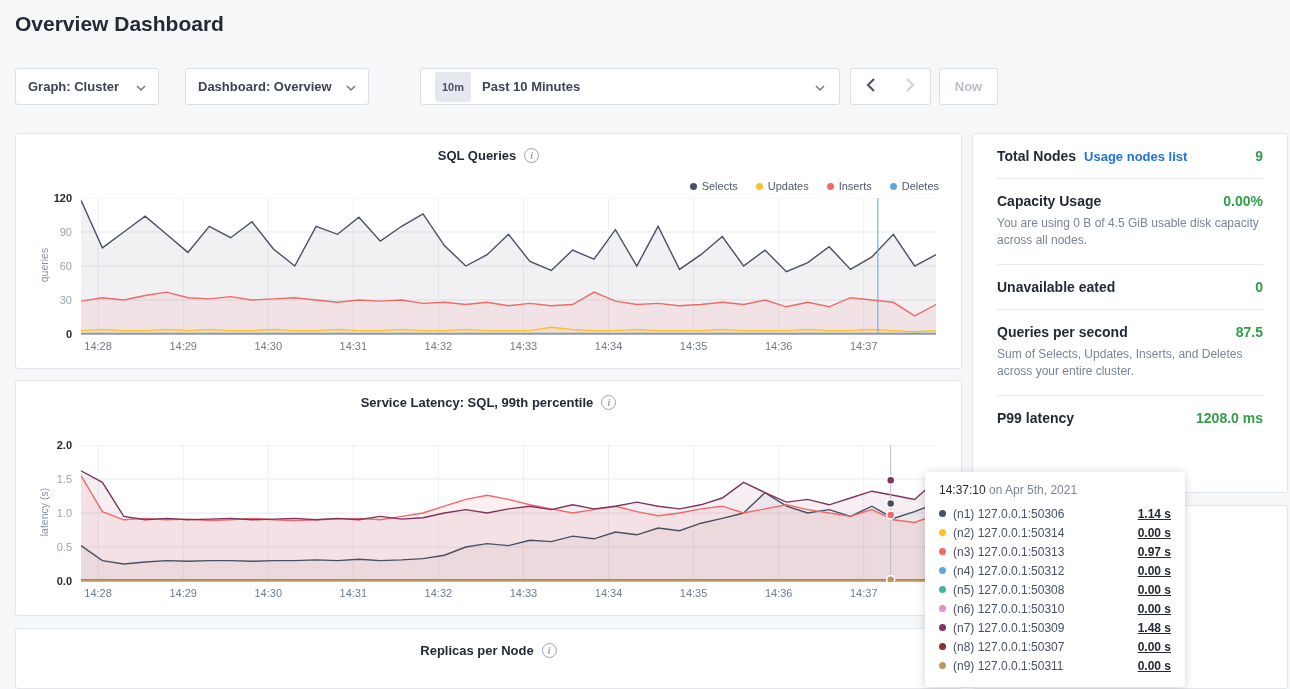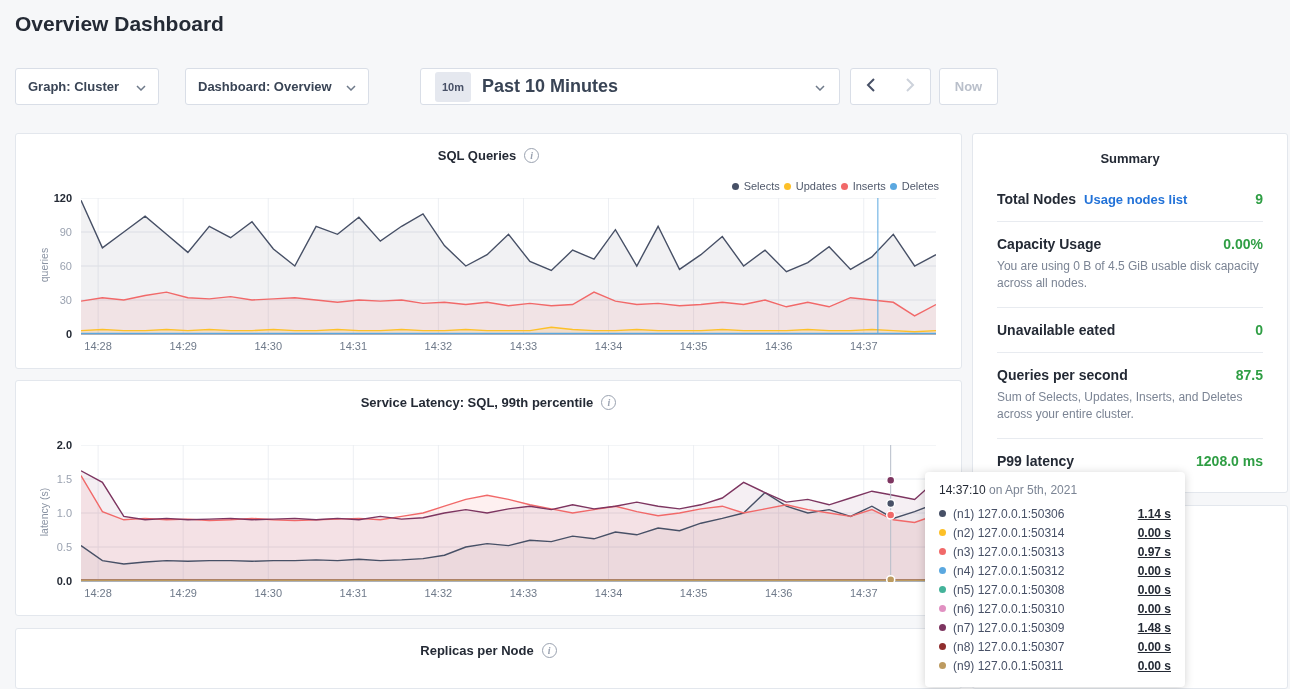--- a/index.html
+++ b/index.html
@@ -7,35 +7,35 @@
         font-family:"Liberation Sans",sans-serif;color:#242a35;}
   .page-title{position:absolute;left:15px;top:12px;font-size:21px;font-weight:700;margin:0;}
 
   
   .btn{position:absolute;top:68px;height:37px;background:#fff;border:1px solid #d9dee7;border-radius:3px;
        display:flex;align-items:center;box-sizing:border-box;font-size:13px;font-weight:700;color:#394455;cursor:pointer;}
   #dd-graph{left:15px;width:144px;padding:0 12px;justify-content:space-between;}
   #dd-dashboard{left:185px;width:184px;padding:0 12px;justify-content:space-between;}
   #time-range{left:420px;width:420px;padding:0 14px;}
   .time-badge{background:#e5e8ef;border-radius:3px;padding:9px 7px;font-size:11px;font-weight:700;color:#475066;margin-right:11px;}
-  .time-label{flex:1;text-align:left;font-size:18px;font-weight:700;}
+  .time-label{flex:1;text-align:left;font-size:13px;font-weight:700;}
   #nav-prev{left:850px;width:41px;justify-content:center;border-radius:3px 0 0 3px;}
   #nav-next{left:890px;width:41px;justify-content:center;border-radius:0 3px 3px 0;border-left:none;}
   #now-btn{left:939px;width:59px;justify-content:center;color:#b9bfca;}
 
   .card{position:absolute;background:#fff;border:1px solid #e3e7ed;border-radius:3px;box-sizing:border-box;overflow:hidden;}
   #chart-card-0{left:15px;top:133px;width:947px;height:236px;}
   #chart-card-1{left:15px;top:380px;width:947px;height:236px;}
   #chart-card-2{left:15px;top:628px;width:947px;height:61px;}
 
   .chart-title-row{position:absolute;top:14px;left:0;right:0;display:flex;justify-content:center;align-items:center;gap:8px;
                    font-size:13px;font-weight:700;color:#242a35;}
   .info-icon{display:inline-block;width:15px;height:15px;border:1px solid #9aa2b0;border-radius:50%;color:#9aa2b0;
              font-size:10px;line-height:13px;text-align:center;font-family:"Liberation Serif",serif;font-style:italic;box-sizing:border-box;}
-  .legend{position:absolute;top:46px;right:22px;display:flex;gap:4px;align-items:center;}
+  .legend{position:absolute;top:46px;right:22px;display:flex;gap:18px;align-items:center;}
   .legend-item{display:flex;align-items:center;gap:5px;font-size:11px;color:#50596b;}
   .legend-dot{width:7px;height:7px;border-radius:50%;display:inline-block;}
   .plot{position:absolute;left:65px;top:64px;}
   .yticks{position:absolute;left:0;top:0;width:56px;height:100%;}
   .ytick{position:absolute;right:0;transform:translateY(-50%);font-size:11px;color:#9aa2b0;}
   .ytick.strong{color:#242a35;font-weight:700;}
   .xticks{position:absolute;left:0;top:206px;width:100%;height:16px;}
   .xtick{position:absolute;transform:translateX(-50%);font-size:11px;color:#6f7a8a;}
   .ylabel{position:absolute;left:-27px;top:125px;width:110px;text-align:center;transform:rotate(-90deg);
           font-size:10.5px;color:#8a93a3;}
@@ -236,21 +236,20 @@
   </div>
 
   <div class="card" id="chart-card-2">
     <div class="chart-title-row">
       <span>Replicas per Node</span>
       <span class="info-icon">i</span>
     </div>
   </div>
 
   <div class="card" id="summary-card">
-    <div class="summary-title">Summary</div>
     <div class="srow">
       <div class="srow-top">
         <span>Total Nodes</span>
         <a class="slink">Usage nodes list</a>
         <span class="svalue">9</span>
       </div>
     </div>
     <div class="srow">
       <div class="srow-top">
         <span>Capacity Usage</span>

